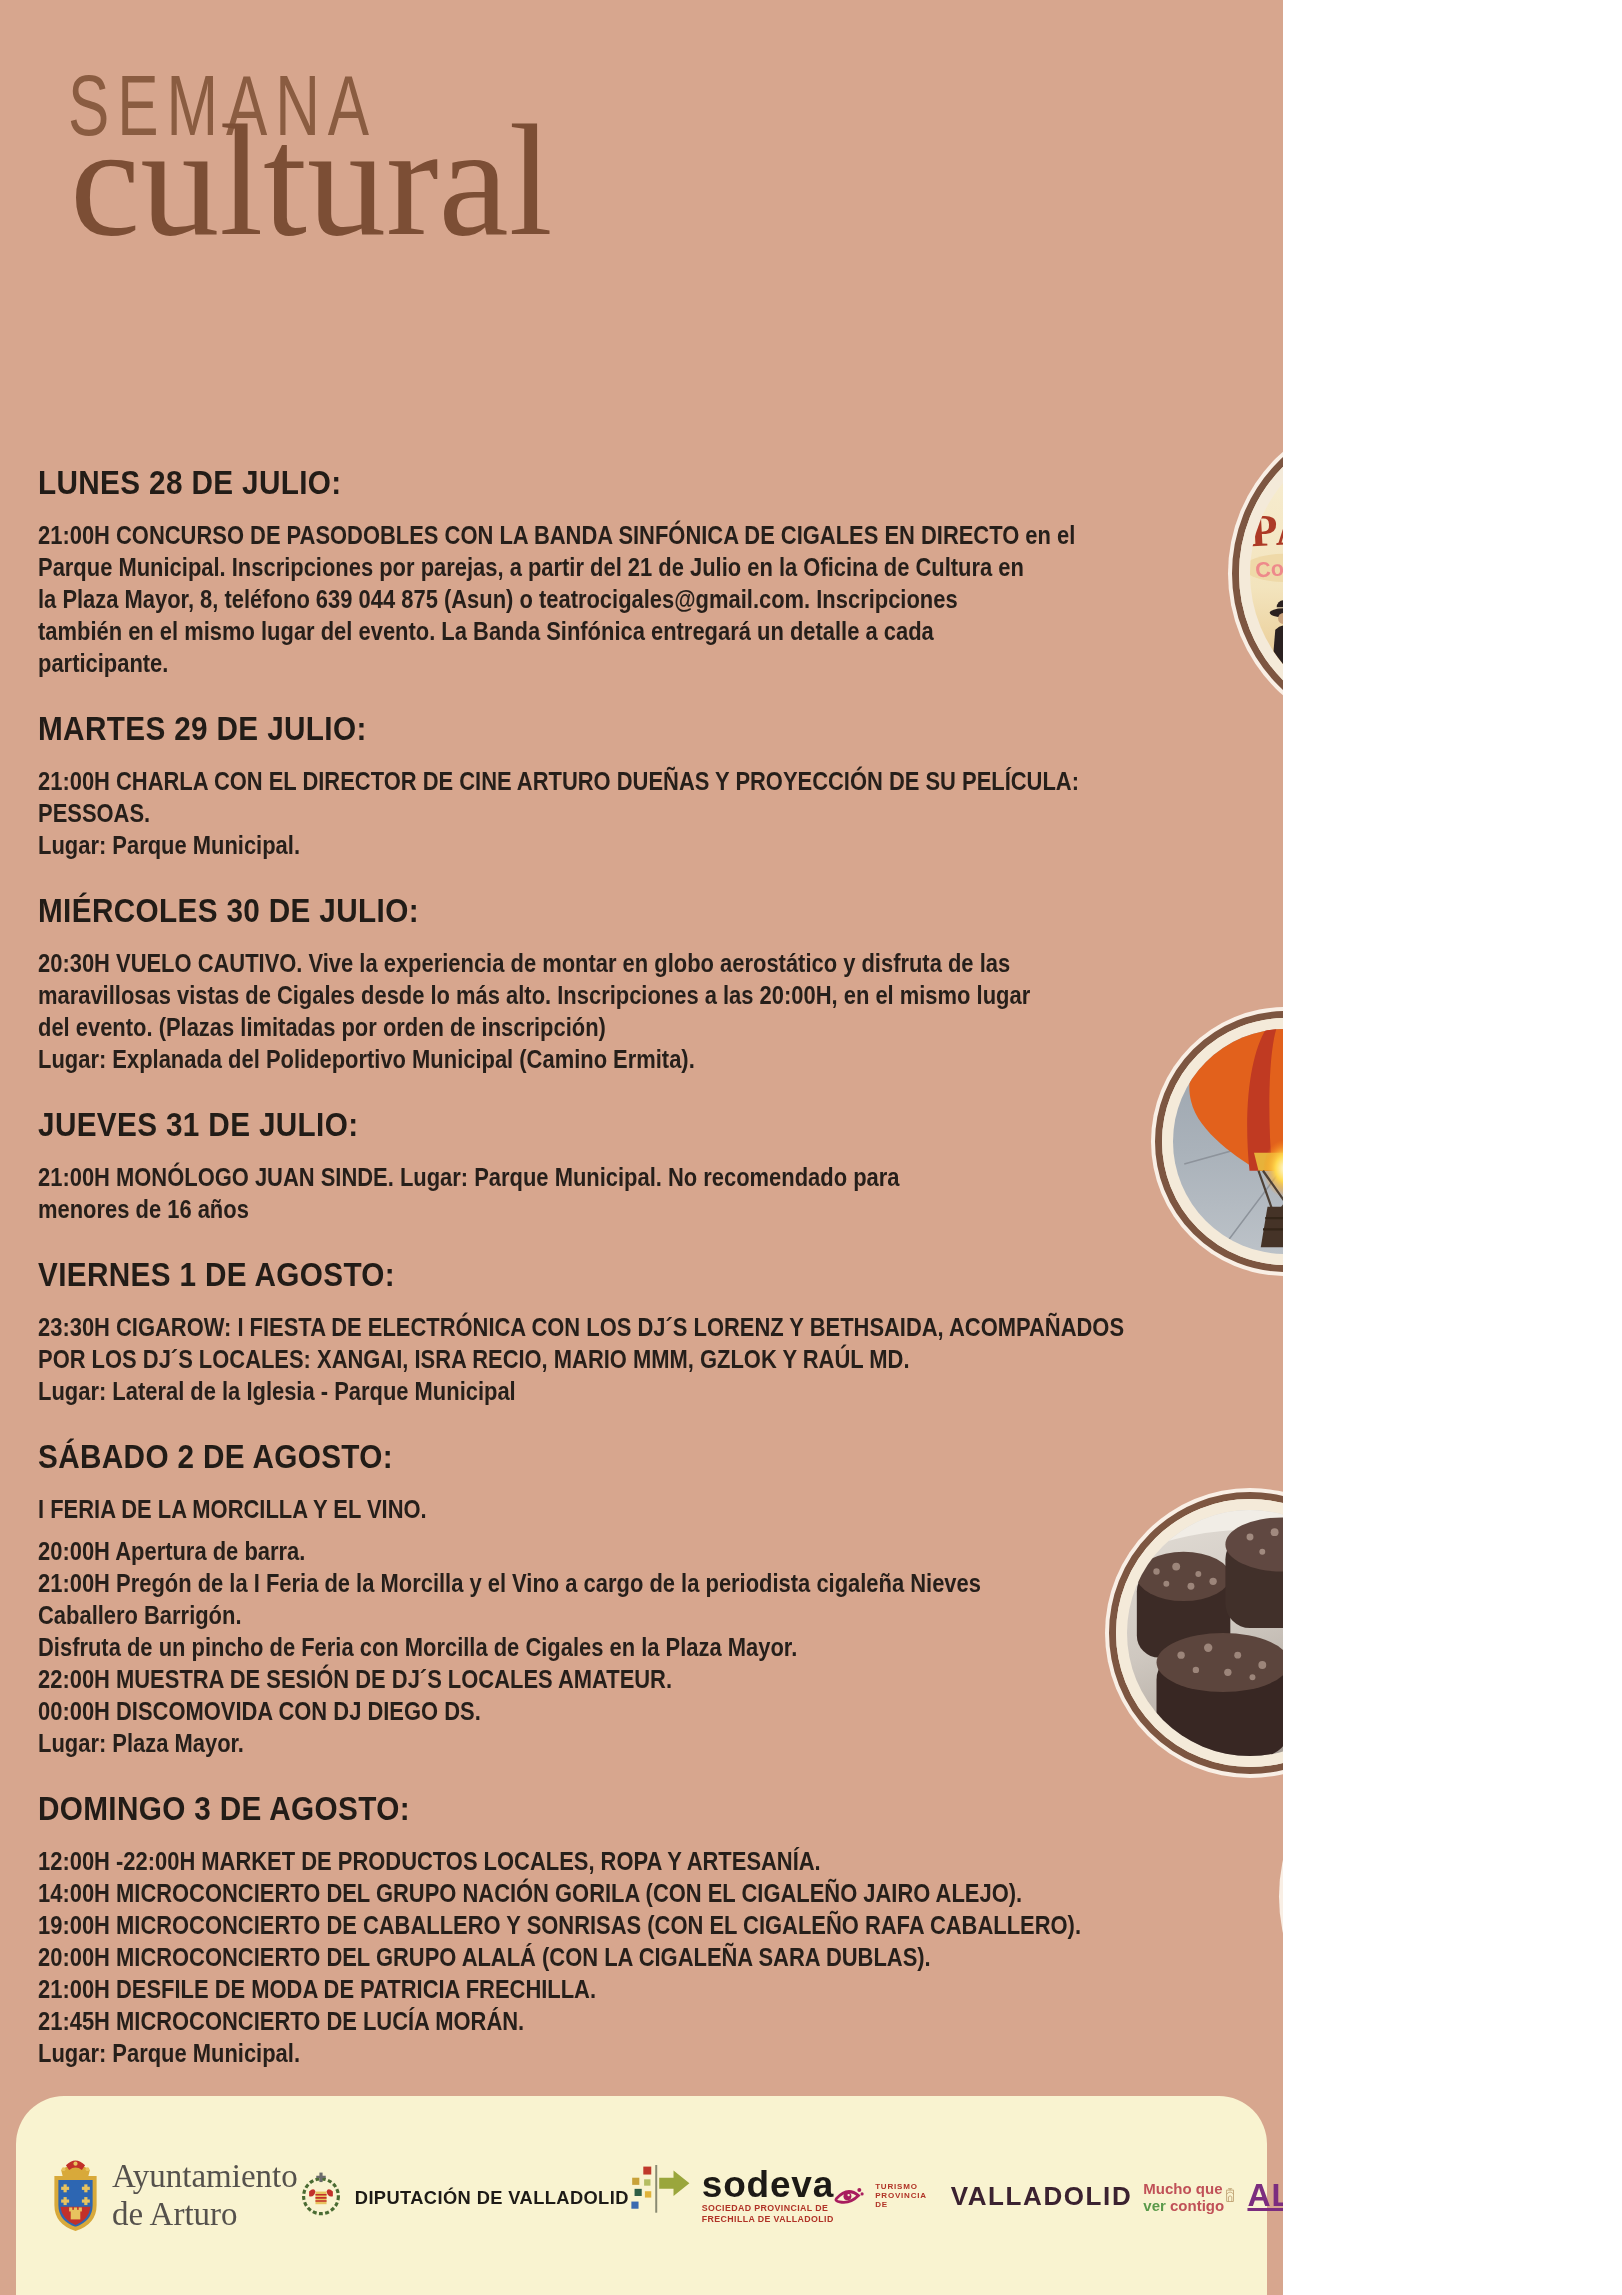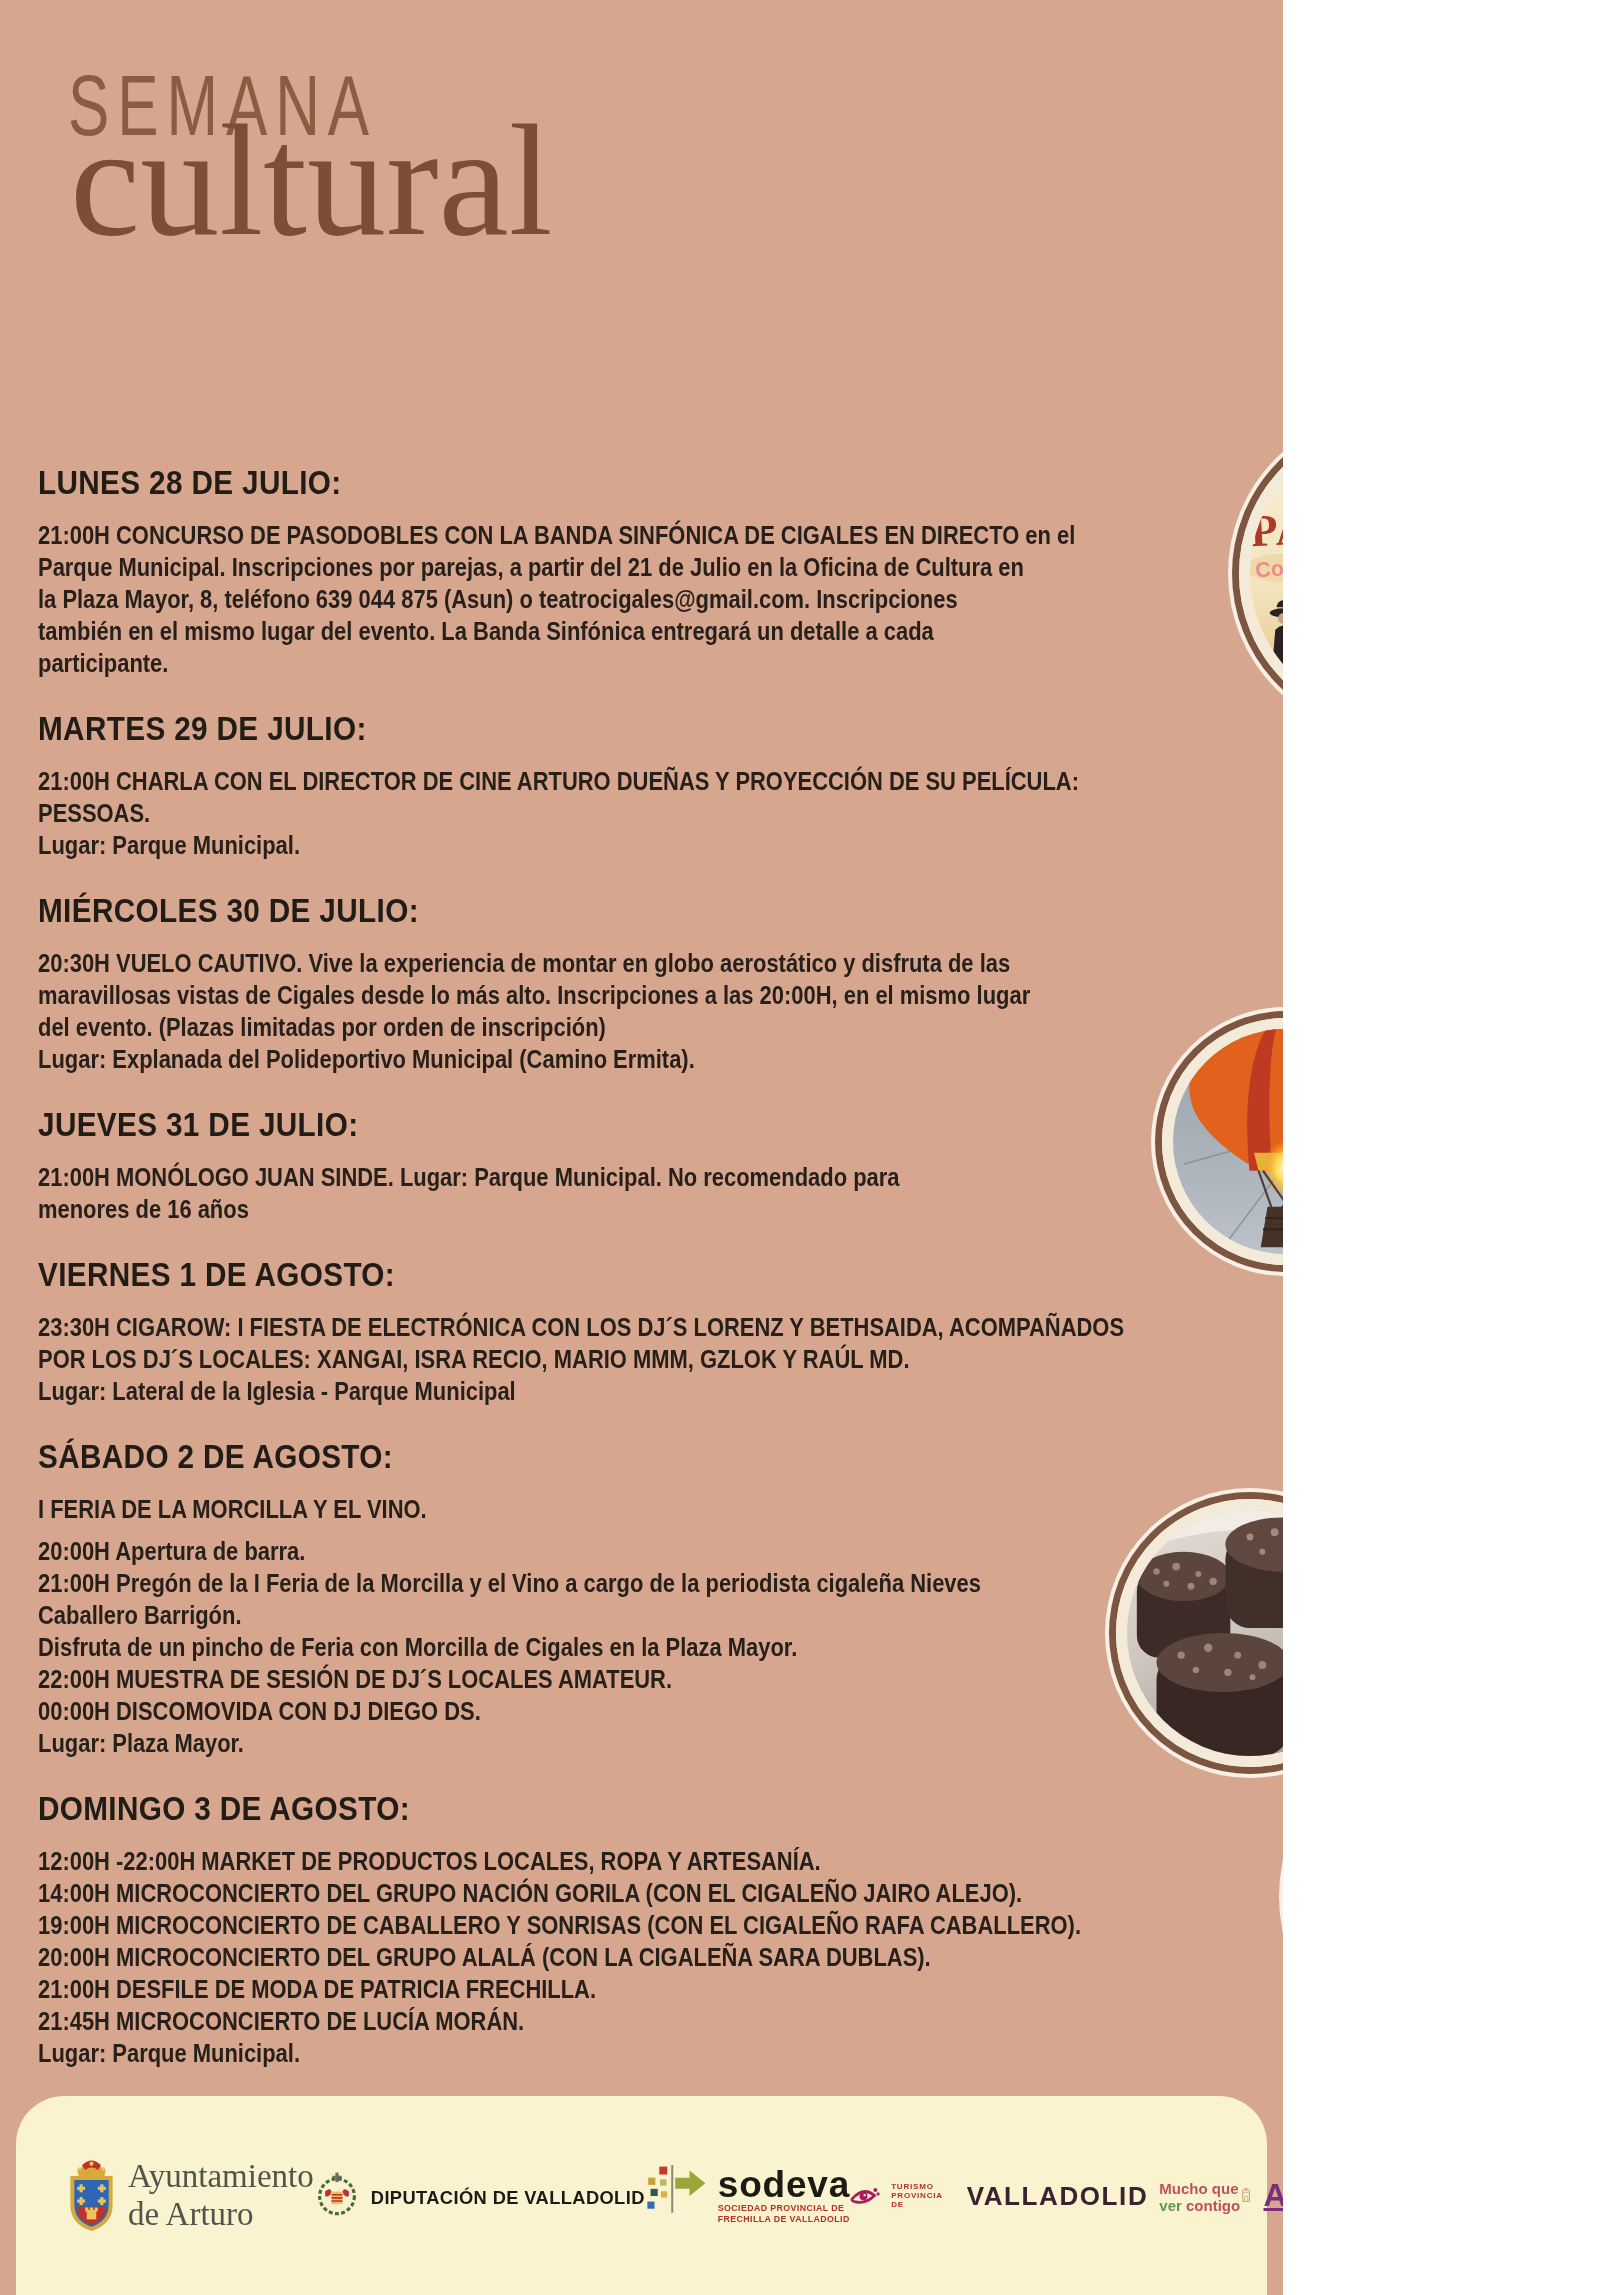--- a/index.html
+++ b/index.html
@@ -60,21 +60,21 @@
              background:radial-gradient(circle at 50% 40%,#9ca893 0%,#8d9a88 55%,rgba(141,154,136,0));}
   
   .dj-bg{background:linear-gradient(100deg,#14b8c4 0%,#2fb4d4 38%,#a14ec4 62%,#d83fae 100%);}
   
   .mor-bg{background:linear-gradient(160deg,#e3ded7 0%,#cfc8c0 45%,#9b928a 100%);}
   
   .clo-bg{background:linear-gradient(180deg,#8a7d6c 0%,#a5917c 18%,#b9a58e 30%,#c9b49c 100%);}
   
   .footer{position:absolute;left:16px;right:16px;top:2096px;bottom:0;background:#f9f3d0;
           border-radius:48px 48px 0 0;display:flex;align-items:center;justify-content:space-between;
-          padding:0 50px;box-sizing:border-box;}
+          padding:0 34px;box-sizing:border-box;}
   .logo{display:flex;align-items:center;gap:11px;}
   .logo .stack{display:flex;flex-direction:column;align-items:center;}
   .ayto-text{font-family:"Liberation Serif",serif;font-size:33px;color:#55514c;line-height:1.15;}
   .dip-text{font-weight:700;font-size:18.3px;color:#1d1a16;letter-spacing:0.4px;margin-top:4.8px;white-space:nowrap;}
   .sodeva-word{font-size:37px;font-weight:700;color:#1d1a16;letter-spacing:0.8px;line-height:1;}
   .sodeva-sub{font-size:8.8px;font-weight:700;color:#b03226;line-height:1.3;letter-spacing:0.4px;}
   .tur-top{font-size:8px;font-weight:700;color:#b03226;letter-spacing:0.8px;}
   .tur-name{font-size:26px;font-weight:700;color:#3b2230;letter-spacing:1.6px;line-height:1;margin-left:9px;}
   .tur-slogan{font-size:15px;font-weight:700;color:#c05158;margin-top:3.2px;}
   .tur-slogan .ver{color:#5a9a4a;}

